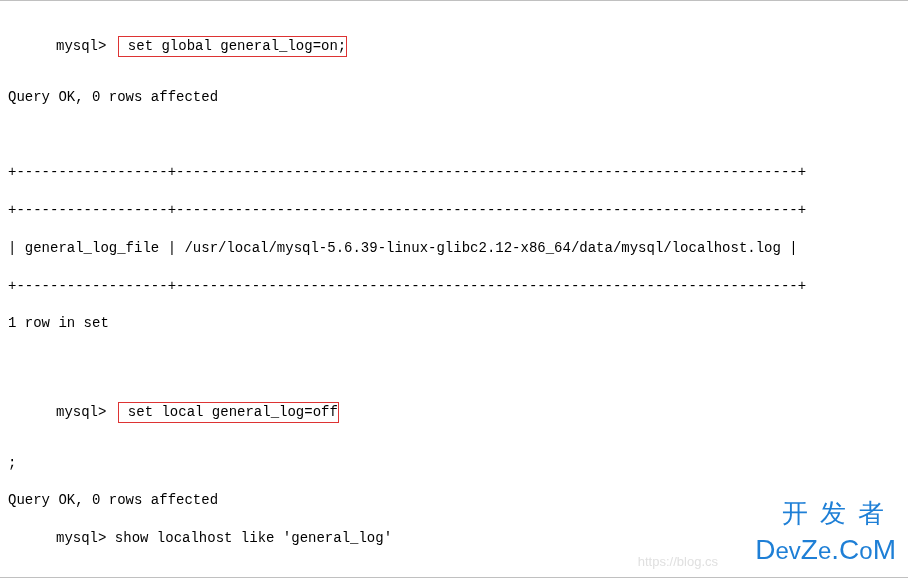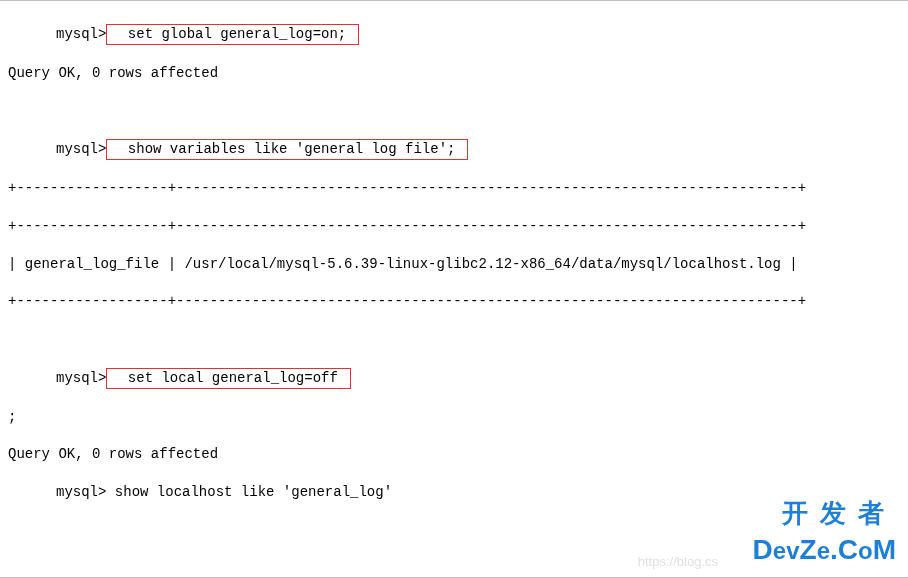--- a/index.html
+++ b/index.html
@@ -27,41 +27,41 @@
     .line {
       display: block;
     }
     .prompt {
       display: inline;
       margin-left: 48px;
     }
     .highlight-box {
       display: inline-block;
       border: 1px solid #dd3333;
-      padding: 0 12px;
-      margin: 0;
+      padding: 0 0;
+      margin: 12px;
     }
     .watermark {
       position: absolute;
       bottom: 8px;
       right: 12px;
       text-align: right;
       pointer-events: none;
       font-family: Arial, sans-serif;
     }
     .watermark-cn {
       color: #1e7fd6;
       font-size: 26px;
       letter-spacing: 12px;
-      font-weight: 700;
+      font-weight: 400;
     }
     .watermark-en {
       color: #1e7fd6;
       font-size: 28px;
-      font-weight: 700;
+      font-weight: 400;
       letter-spacing: 0;
     }
     .watermark-en .dot {
       color: #1e7fd6;
     }
     .watermark-en .small {
       font-size: 24px;
     }
     .watermark-faint {
       position: absolute;
@@ -72,25 +72,25 @@
       font-family: Arial, sans-serif;
     }
   </style>
 </head>
 <body>
 
 <div class="terminal">
 <span class="line"><span class="prompt">mysql&gt;</span><span class="highlight-box"> set global general_log=on;</span></span>
 <span class="line">Query OK, 0 rows affected</span>
 <span class="line"> </span>
-<span class="line"><span class="prompt">mysql&gt;</span><span class="highlight-box"> show variables like 'general log file';</span></span>
 <span class="line">+------------------+--------------------------------------------------------------------------+</span>
 <span class="line">+------------------+--------------------------------------------------------------------------+</span>
 <span class="line">| general_log_file | /usr/local/mysql-5.6.39-linux-glibc2.12-x86_64/data/mysql/localhost.log |</span>
 <span class="line">+------------------+--------------------------------------------------------------------------+</span>
+<span class="line">1 row in set</span>
 <span class="line"> </span>
 <span class="line"><span class="prompt">mysql&gt;</span><span class="highlight-box"> set local general_log=off</span></span>
 <span class="line">;</span>
 <span class="line">Query OK, 0 rows affected</span>
 <span class="line"><span class="prompt">mysql&gt;</span><span> show localhost like 'general_log'</span></span>
 
 
 
 
 

